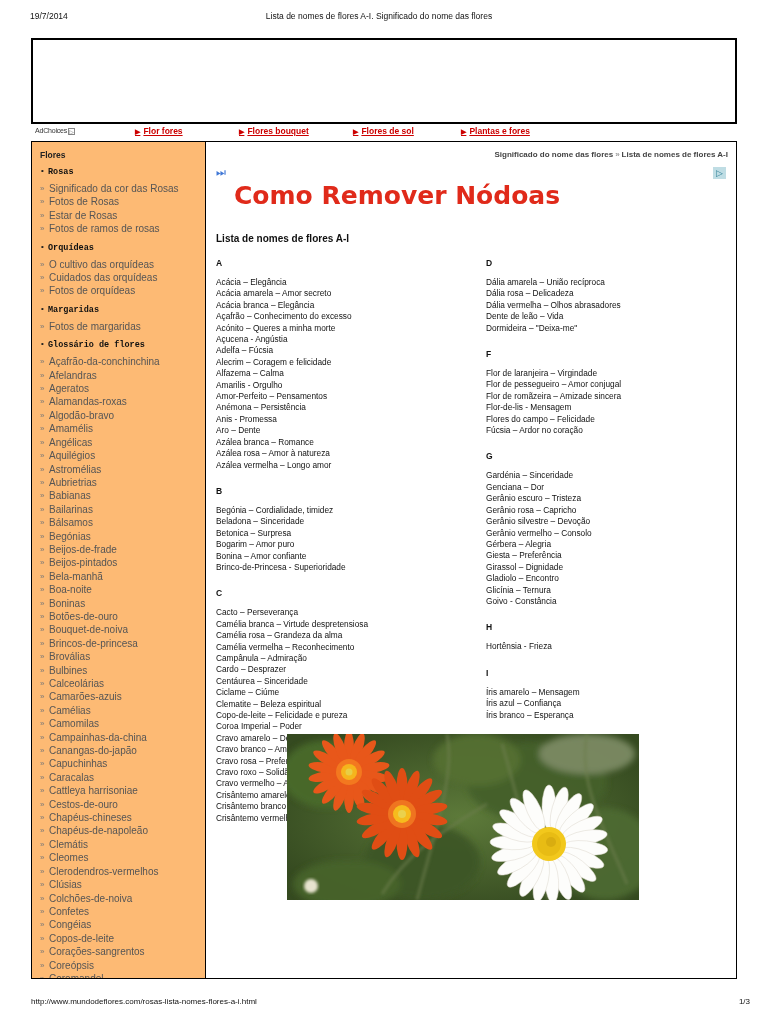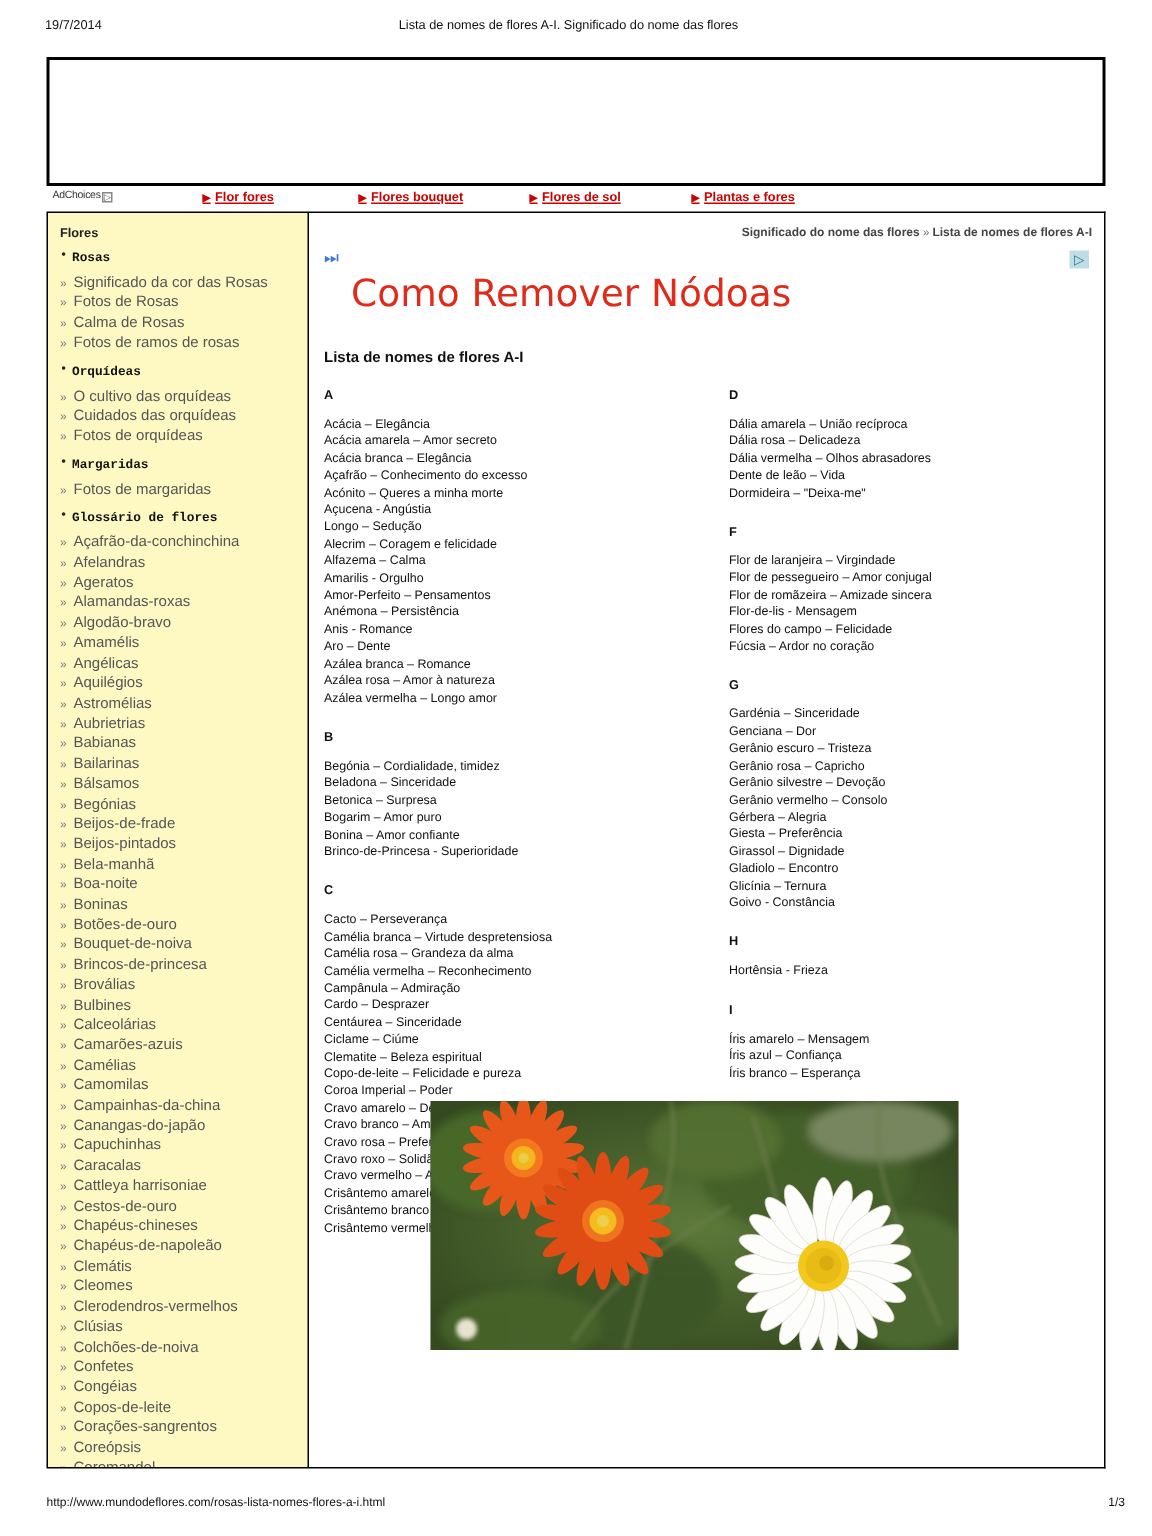--- a/index.html
+++ b/index.html
@@ -90,21 +90,21 @@
     display: flex;
   }
 
   .sidebar {
     width: 175px;
     border-left: 1px solid #000;
     border-right: 1px solid #000;
     border-top: 1px solid #000;
     border-bottom: 1px solid #000;
     padding: 6px 4px 4px 8px;
-    background: #fef9c3;
+    background: #fdba74;
     overflow: hidden;
   }
   .sb-head {
     font-size: 8.5px;
     font-weight: bold;
     color: #222;
     margin: 2px 0 7px 0;
   }
   .sb-cat {
     font-size: 8.5px;
@@ -175,20 +175,21 @@
     line-height: 12px;
     text-align: center;
   }
   .promo-title {
     position: absolute;
     left: 20px; top: 14px;
     font-size: 25px;
     color: #e02a1a;
     font-family: "DejaVu Sans", sans-serif;
     white-space: nowrap;
+    font-weight: bold;
   }
 
   .list-title {
     font-size: 10px;
     font-weight: bold;
     color: #111;
     margin: 4px 0 14px 2px;
   }
 
   .cols {
@@ -267,21 +268,21 @@
     </a>
   </div>
 
   <div class="body-row">
 
     <nav class="sidebar" id="sidebar">
       <div class="sb-head">Flores</div>
     <div class="sb-cat">Rosas</div>
         <div class="sb-item">Significado da cor das Rosas</div>
         <div class="sb-item">Fotos de Rosas</div>
-        <div class="sb-item">Calma de Rosas</div>
+        <div class="sb-item">Estar de Rosas</div>
         <div class="sb-item">Fotos de ramos de rosas</div>
         <div class="sb-cat">Orquídeas</div>
         <div class="sb-item">O cultivo das orquídeas</div>
         <div class="sb-item">Cuidados das orquídeas</div>
         <div class="sb-item">Fotos de orquídeas</div>
         <div class="sb-cat">Margaridas</div>
         <div class="sb-item">Fotos de margaridas</div>
         <div class="sb-cat">Glossário de flores</div>
         <div class="sb-item">Açafrão-da-conchinchina</div>
         <div class="sb-item">Afelandras</div>
@@ -348,27 +349,27 @@
 
       <div class="cols">
         <div class="col-left" id="col-left">
             <div class="letter">A</div>
             <div class="entry">Acácia – Elegância</div>
             <div class="entry">Acácia amarela – Amor secreto</div>
             <div class="entry">Acácia branca – Elegância</div>
             <div class="entry">Açafrão – Conhecimento do excesso</div>
             <div class="entry">Acónito – Queres a minha morte</div>
             <div class="entry">Açucena - Angústia</div>
-            <div class="entry">Longo – Sedução</div>
+            <div class="entry">Adelfa – Fúcsia</div>
             <div class="entry">Alecrim – Coragem e felicidade</div>
             <div class="entry">Alfazema – Calma</div>
             <div class="entry">Amarilis - Orgulho</div>
             <div class="entry">Amor-Perfeito – Pensamentos</div>
             <div class="entry">Anémona – Persistência</div>
-            <div class="entry">Anis - Romance</div>
+            <div class="entry">Anis - Promessa</div>
             <div class="entry">Aro – Dente</div>
             <div class="entry">Azálea branca – Romance</div>
             <div class="entry">Azálea rosa – Amor à natureza</div>
             <div class="entry">Azálea vermelha – Longo amor</div>
             <div class="letter spaced">B</div>
             <div class="entry">Begónia – Cordialidade, timidez</div>
             <div class="entry">Beladona – Sinceridade</div>
             <div class="entry">Betonica – Surpresa</div>
             <div class="entry">Bogarim – Amor puro</div>
             <div class="entry">Bonina – Amor confiante</div>

